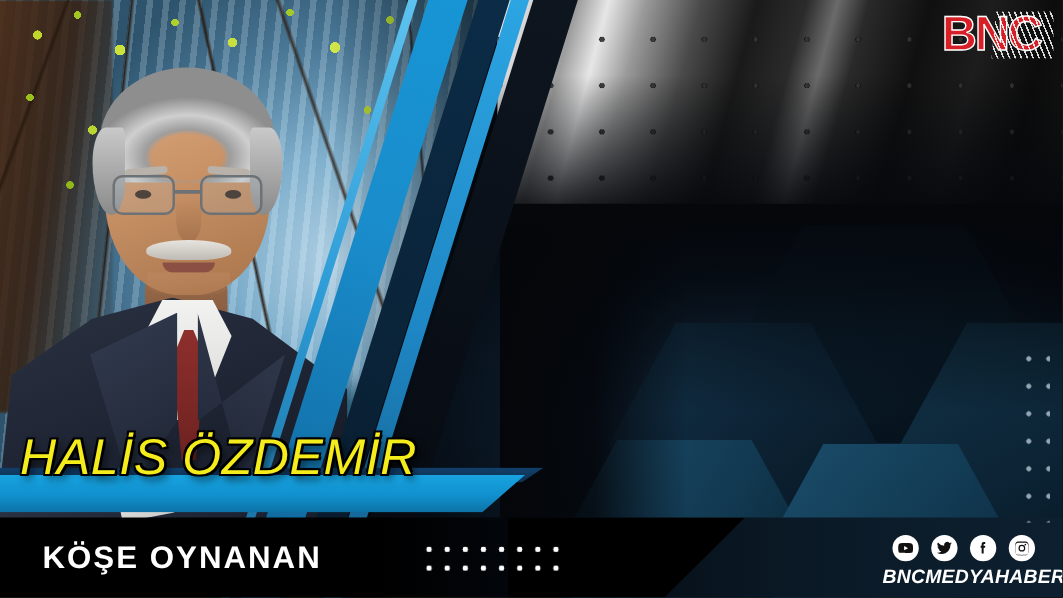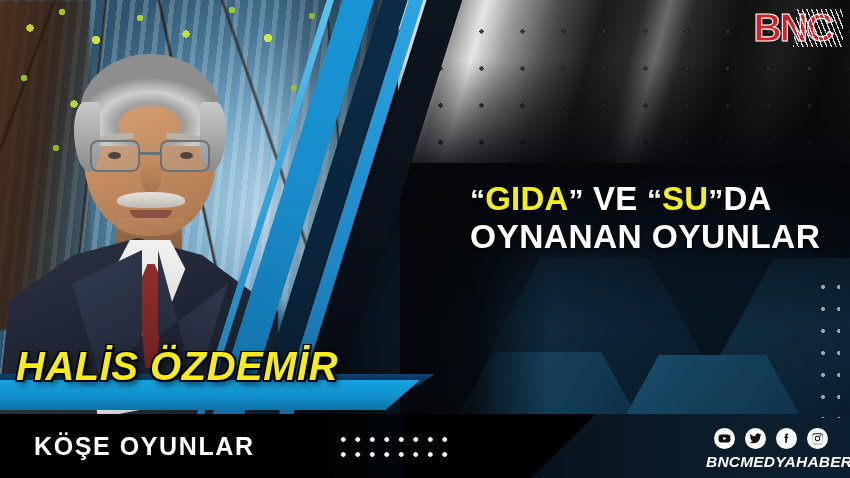--- a/index.html
+++ b/index.html
@@ -259,21 +259,21 @@
     background:linear-gradient(180deg,#17a3e0 0%,#1190cd 55%,#0d72a6 100%);
     clip-path:polygon(0 0, 100% 0, 92% 100%, 0 100%);
   }
   .namebar-navy{
     position:absolute; left:-10px; top:22px; width:445px; height:12px;
     background:linear-gradient(180deg,#12406b 0%,#0d2f50 100%);
     clip-path:polygon(0 0, 100% 0, 96% 100%, 0 100%);
   }
   .name-text{
     position:absolute; left:16px; top:-8px;
-    font-size:40px; font-weight:bold; font-style:italic;
+    font-size:40px; font-weight:normal; font-style:italic;
     letter-spacing:.5px; color:#f5ec1b;
     text-shadow:
       0 0 2px #000, 2px 2px 0 #000, -1.5px -1.5px 0 #000,
       2px -1.5px 0 #000, -1.5px 2px 0 #000, 3px 4px 7px rgba(0,0,0,.8);
     white-space:nowrap;
   }
 
   
   .footer{
     position:absolute; left:0; top:414px; width:850px; height:64px;
@@ -407,43 +407,39 @@
     </div>
     <div class="photo-dark"></div>
   </div>
 
   <div class="stripe stripe-edge"></div>
   <div class="stripe stripe-cyan-1"></div>
   <div class="stripe stripe-navy-1"></div>
   <div class="stripe stripe-cyan-2"></div>
   <div class="stripe stripe-dark-2"></div>
 
-  <div class="headline">
-    <div class="hl-line"><span class="hl-q">“</span><span class="hl-y">GIDA</span><span class="hl-q">”</span><span> VE </span><span class="hl-q">“</span><span class="hl-y">SU</span><span class="hl-q">”</span><span>DA</span></div>
-    <div class="hl-line l2">OYNANAN OYUNLAR</div>
-  </div>
 
   <div class="logo">
     <div class="logo-bnc">
       <span>BNC</span>
       <span class="logo-streaks"></span>
     </div>
   </div>
 
   <div class="namebar-wrap">
     <div class="namebar-navy"></div>
     <div class="namebar-cyan"></div>
     <div class="name-text">HALİS ÖZDEMİR</div>
   </div>
 
   <div class="footer"></div>
   <div class="footer-arrow"></div>
   <div class="footer-dots"></div>
   <div class="side-dots"></div>
-  <div class="section-text">KÖŞE OYUNLAR</div>
+  <div class="section-text">KÖŞE OYNANAN</div>
 
   <div class="social">
     <div class="sicon">
       <svg width="13" height="13" viewBox="0 0 24 24">
           <path fill="#111" d="M22.5 7.2a2.9 2.9 0 0 0-2-2.1C18.7 4.6 12 4.6 12 4.6s-6.7 0-8.5.5a2.9 2.9 0 0 0-2 2.1A30 30 0 0 0 1 12a30 30 0 0 0 .5 4.8 2.9 2.9 0 0 0 2 2.1c1.8.5 8.5.5 8.5.5s6.7 0 8.5-.5a2.9 2.9 0 0 0 2-2.1A30 30 0 0 0 23 12a30 30 0 0 0-.5-4.8zM9.8 15.3V8.7l5.8 3.3-5.8 3.3z"></path>
         </svg>
     </div>
     <div class="sicon">
       <svg width="13" height="13" viewBox="0 0 24 24">
           <path fill="#111" d="M23 4.9c-.8.4-1.7.6-2.6.8a4.6 4.6 0 0 0 2-2.5c-.9.5-1.9.9-2.9 1.1a4.5 4.5 0 0 0-7.8 4.1A12.9 12.9 0 0 1 2.4 3.6a4.5 4.5 0 0 0 1.4 6.1c-.7 0-1.4-.2-2-.6 0 2.2 1.5 4.1 3.6 4.5-.6.2-1.3.2-2 .1a4.5 4.5 0 0 0 4.2 3.1A9.1 9.1 0 0 1 1 18.7a12.8 12.8 0 0 0 7 2c8.3 0 12.9-7 12.9-13v-.6c.9-.6 1.6-1.4 2.1-2.2z"></path>

